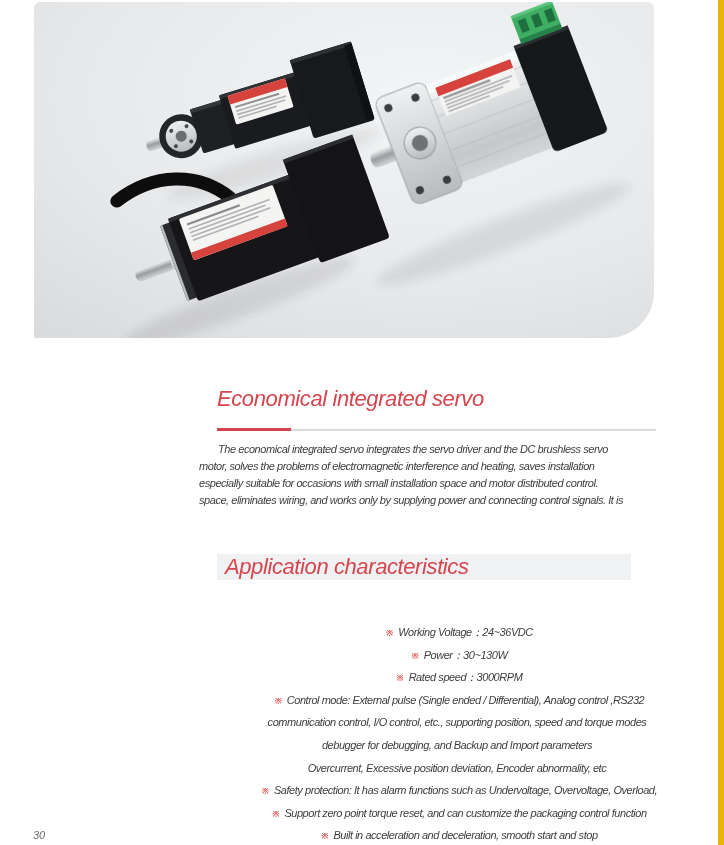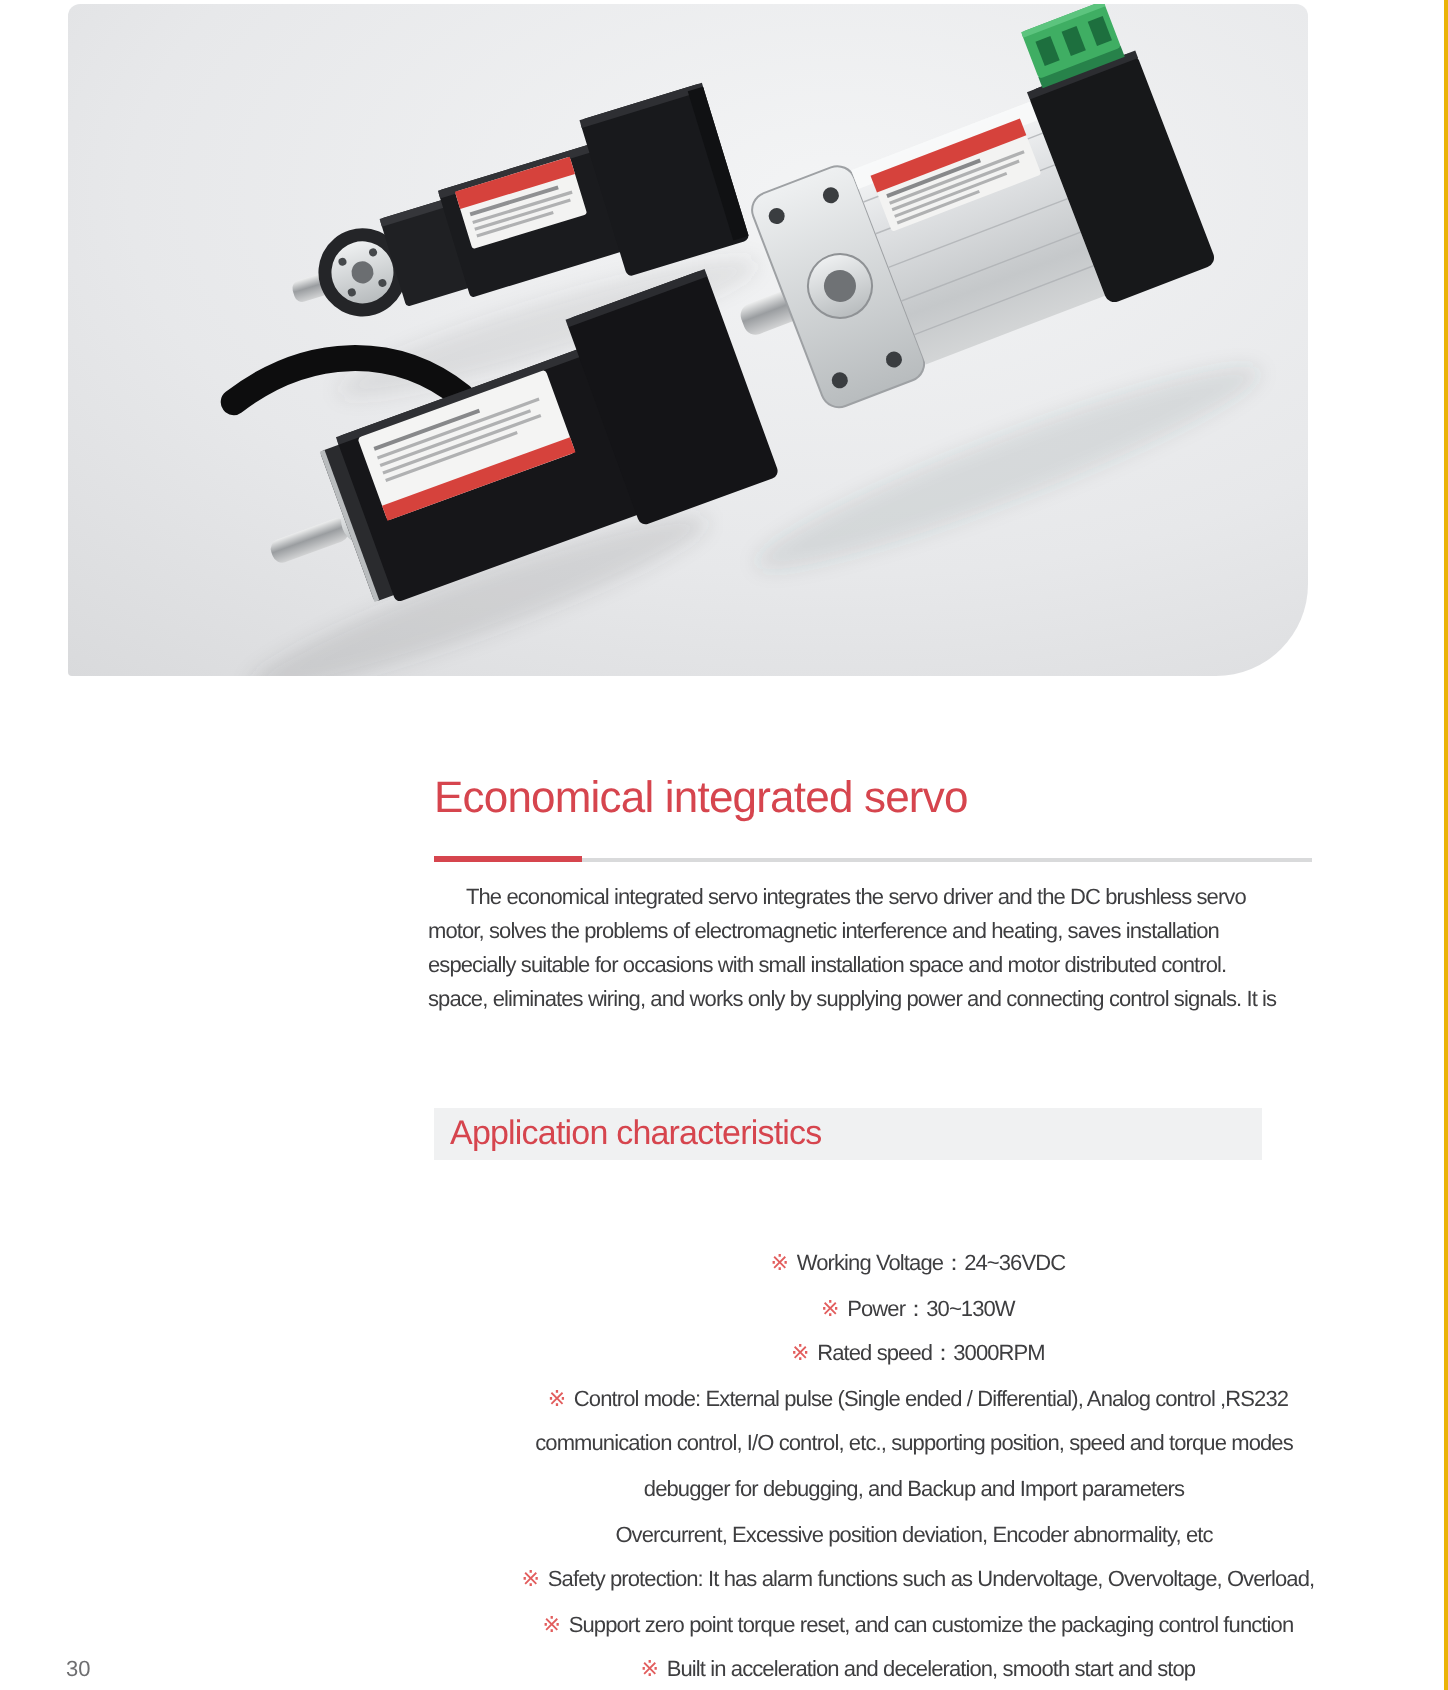--- a/index.html
+++ b/index.html
@@ -1,42 +1,43 @@
 <!DOCTYPE html>
 <html><head>
 <meta charset="utf-8">
 <style>
   html,body { margin:0; padding:0; background:#ffffff; }
   .page {
     position:relative; width:724px; height:845px; background:#ffffff;
-    border-right:2px solid #eab308; box-sizing:border-box; overflow:hidden;
+    border-right:6px solid #eab308; box-sizing:border-box; overflow:hidden;
     font-family:"Liberation Sans","DejaVu Sans",sans-serif;
+    font-style:italic;
   }
   .photo {
     position:absolute; left:34px; top:2px; width:620px; height:336px;
     border-radius:6px 6px 46px 2px; overflow:hidden;
   }
   .photo svg { display:block; }
   .title {
     position:absolute; left:217px; top:386px; margin:0;
     font-size:22px; font-weight:400; letter-spacing:-0.4px; color:#d6454e;
     white-space:nowrap;
   }
   .rule { position:absolute; left:217px; top:428px; width:439px; display:flex; align-items:flex-start; }
   .rule-red  { width:74px; height:3px; background:#d6454e; }
   .rule-gray { flex:1; height:2px; margin-top:0.5px; background:#d9dadb; }
   .para {
-    position:absolute; left:214px; top:441px; width:470px;
+    position:absolute; left:199px; top:441px; width:470px;
     font-size:11px; letter-spacing:-0.45px; line-height:17px; color:#3e3e40;
   }
   .pline { white-space:nowrap; }
   .indent { padding-left:19px; }
   .char-header {
     position:absolute; left:217px; top:554px; width:414px; height:26px;
-    background:#f0f1f2; color:#d6454e; font-size:17px; line-height:26px;
+    background:#f0f1f2; color:#d6454e; font-size:22px; line-height:26px;
     padding-left:8px; box-sizing:border-box; letter-spacing:-0.4px; white-space:nowrap;
   }
   .bullets {
     position:absolute; left:217px; top:621px; width:480px;
     font-size:11px; letter-spacing:-0.45px; line-height:22.6px; color:#3e3e40;text-align:center;
   }
   .bline { white-space:nowrap; }
   .marker { color:#e25d5d; display:inline-block; width:17px; letter-spacing:0; }
   .pageno { position:absolute; left:33px; top:829px; font-size:11px; color:#6e6e70; }
 </style>

